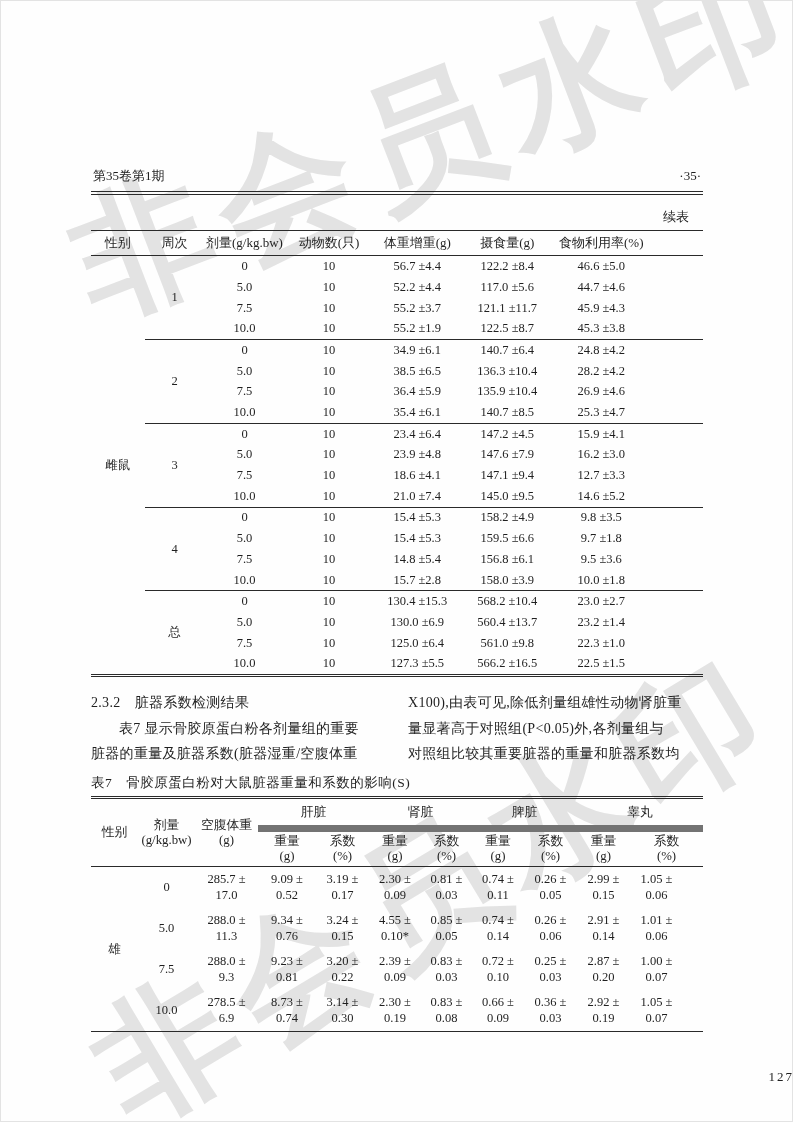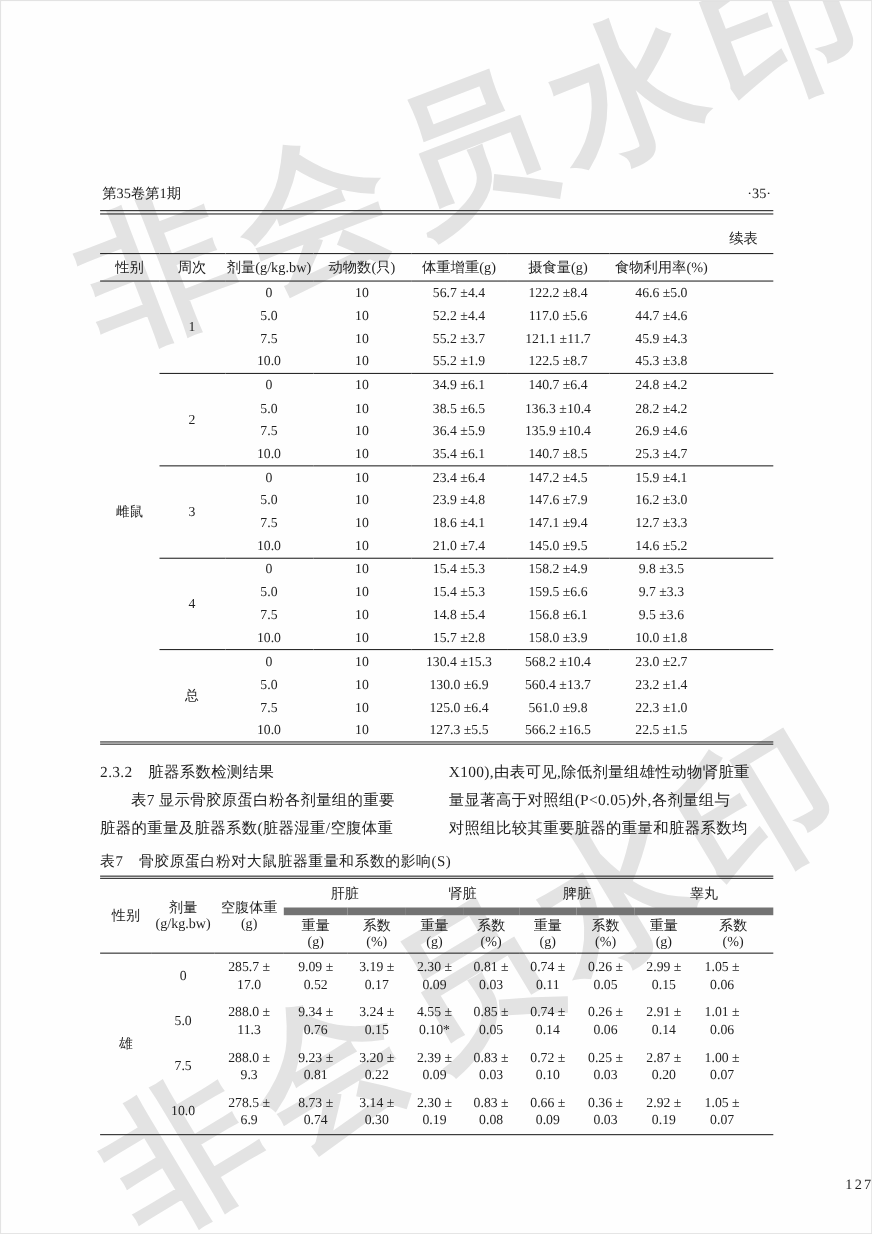--- a/index.html
+++ b/index.html
@@ -172,21 +172,21 @@
               <td>10</td>
               <td>15.4 ±5.3</td>
               <td>158.2 ±4.9</td>
               <td class="last-col">9.8 ±3.5</td>
             </tr>
             <tr>
               <td>5.0</td>
               <td>10</td>
               <td>15.4 ±5.3</td>
               <td>159.5 ±6.6</td>
-              <td class="last-col">9.7 ±3.3</td>
+              <td class="last-col">9.7 ±1.8</td>
             </tr>
             <tr>
               <td>7.5</td>
               <td>10</td>
               <td>14.8 ±5.4</td>
               <td>156.8 ±6.1</td>
               <td class="last-col">9.5 ±3.6</td>
             </tr>
             <tr class="group-end">
               <td>10.0</td>

